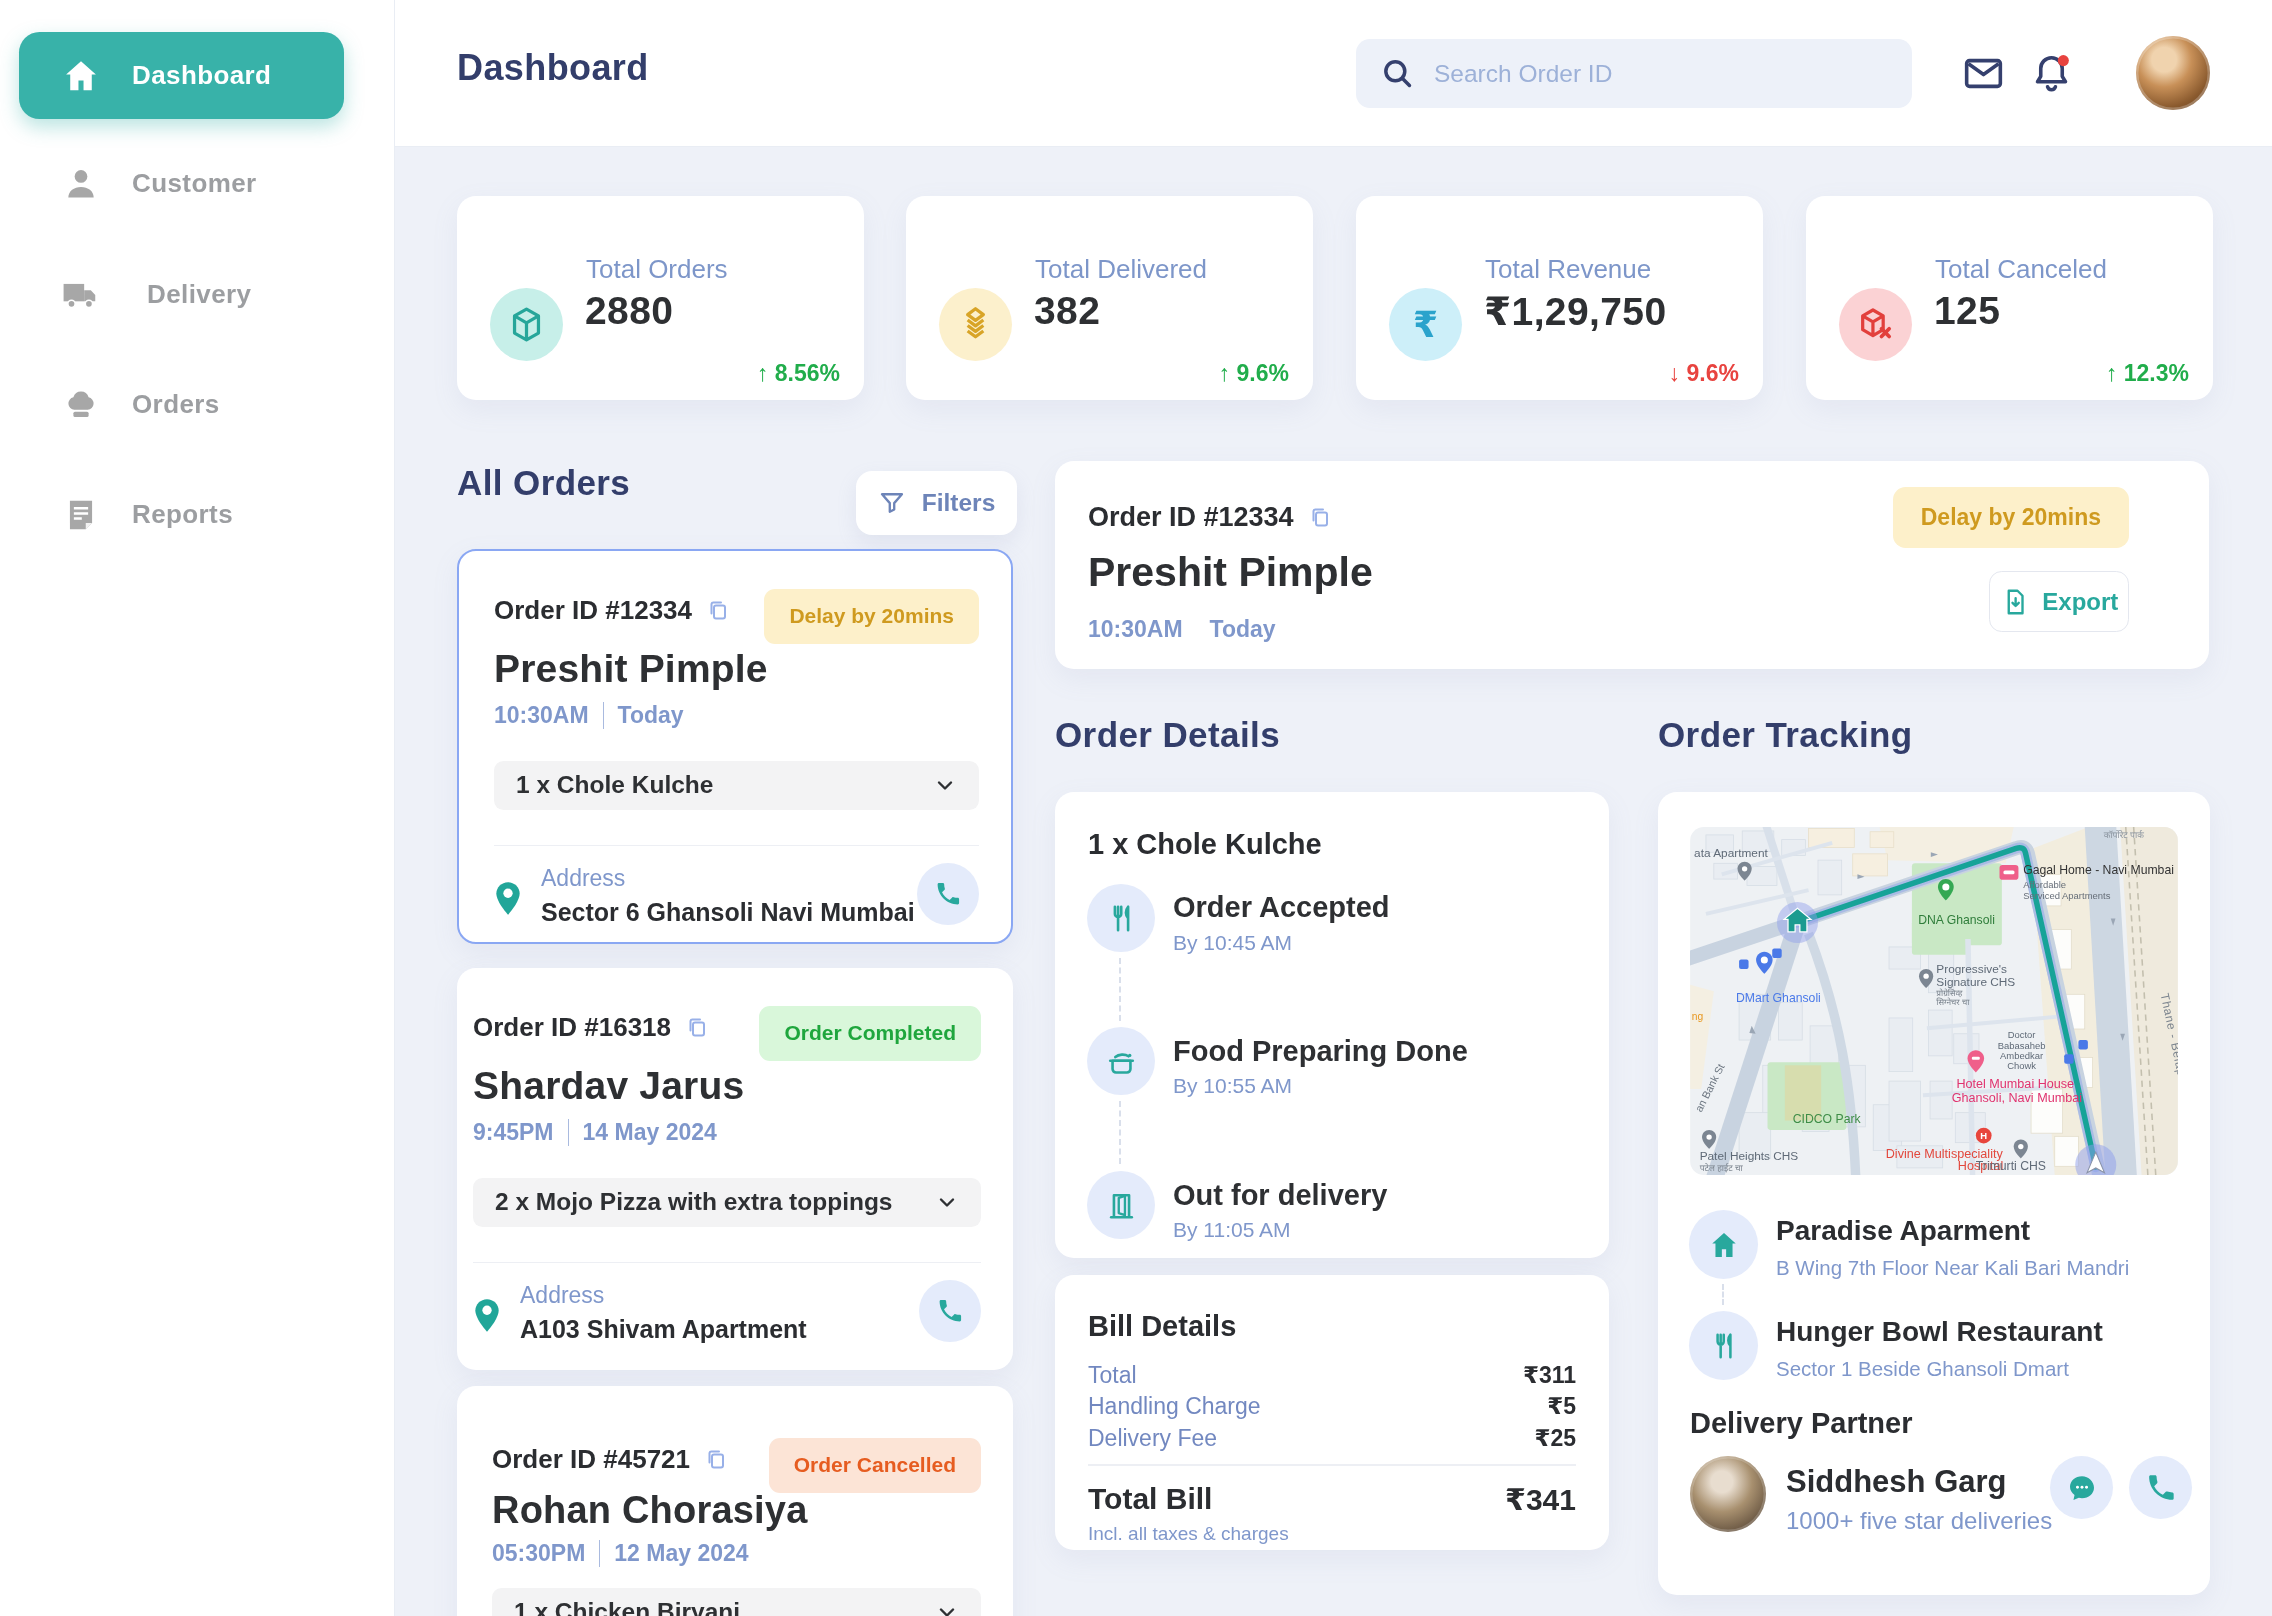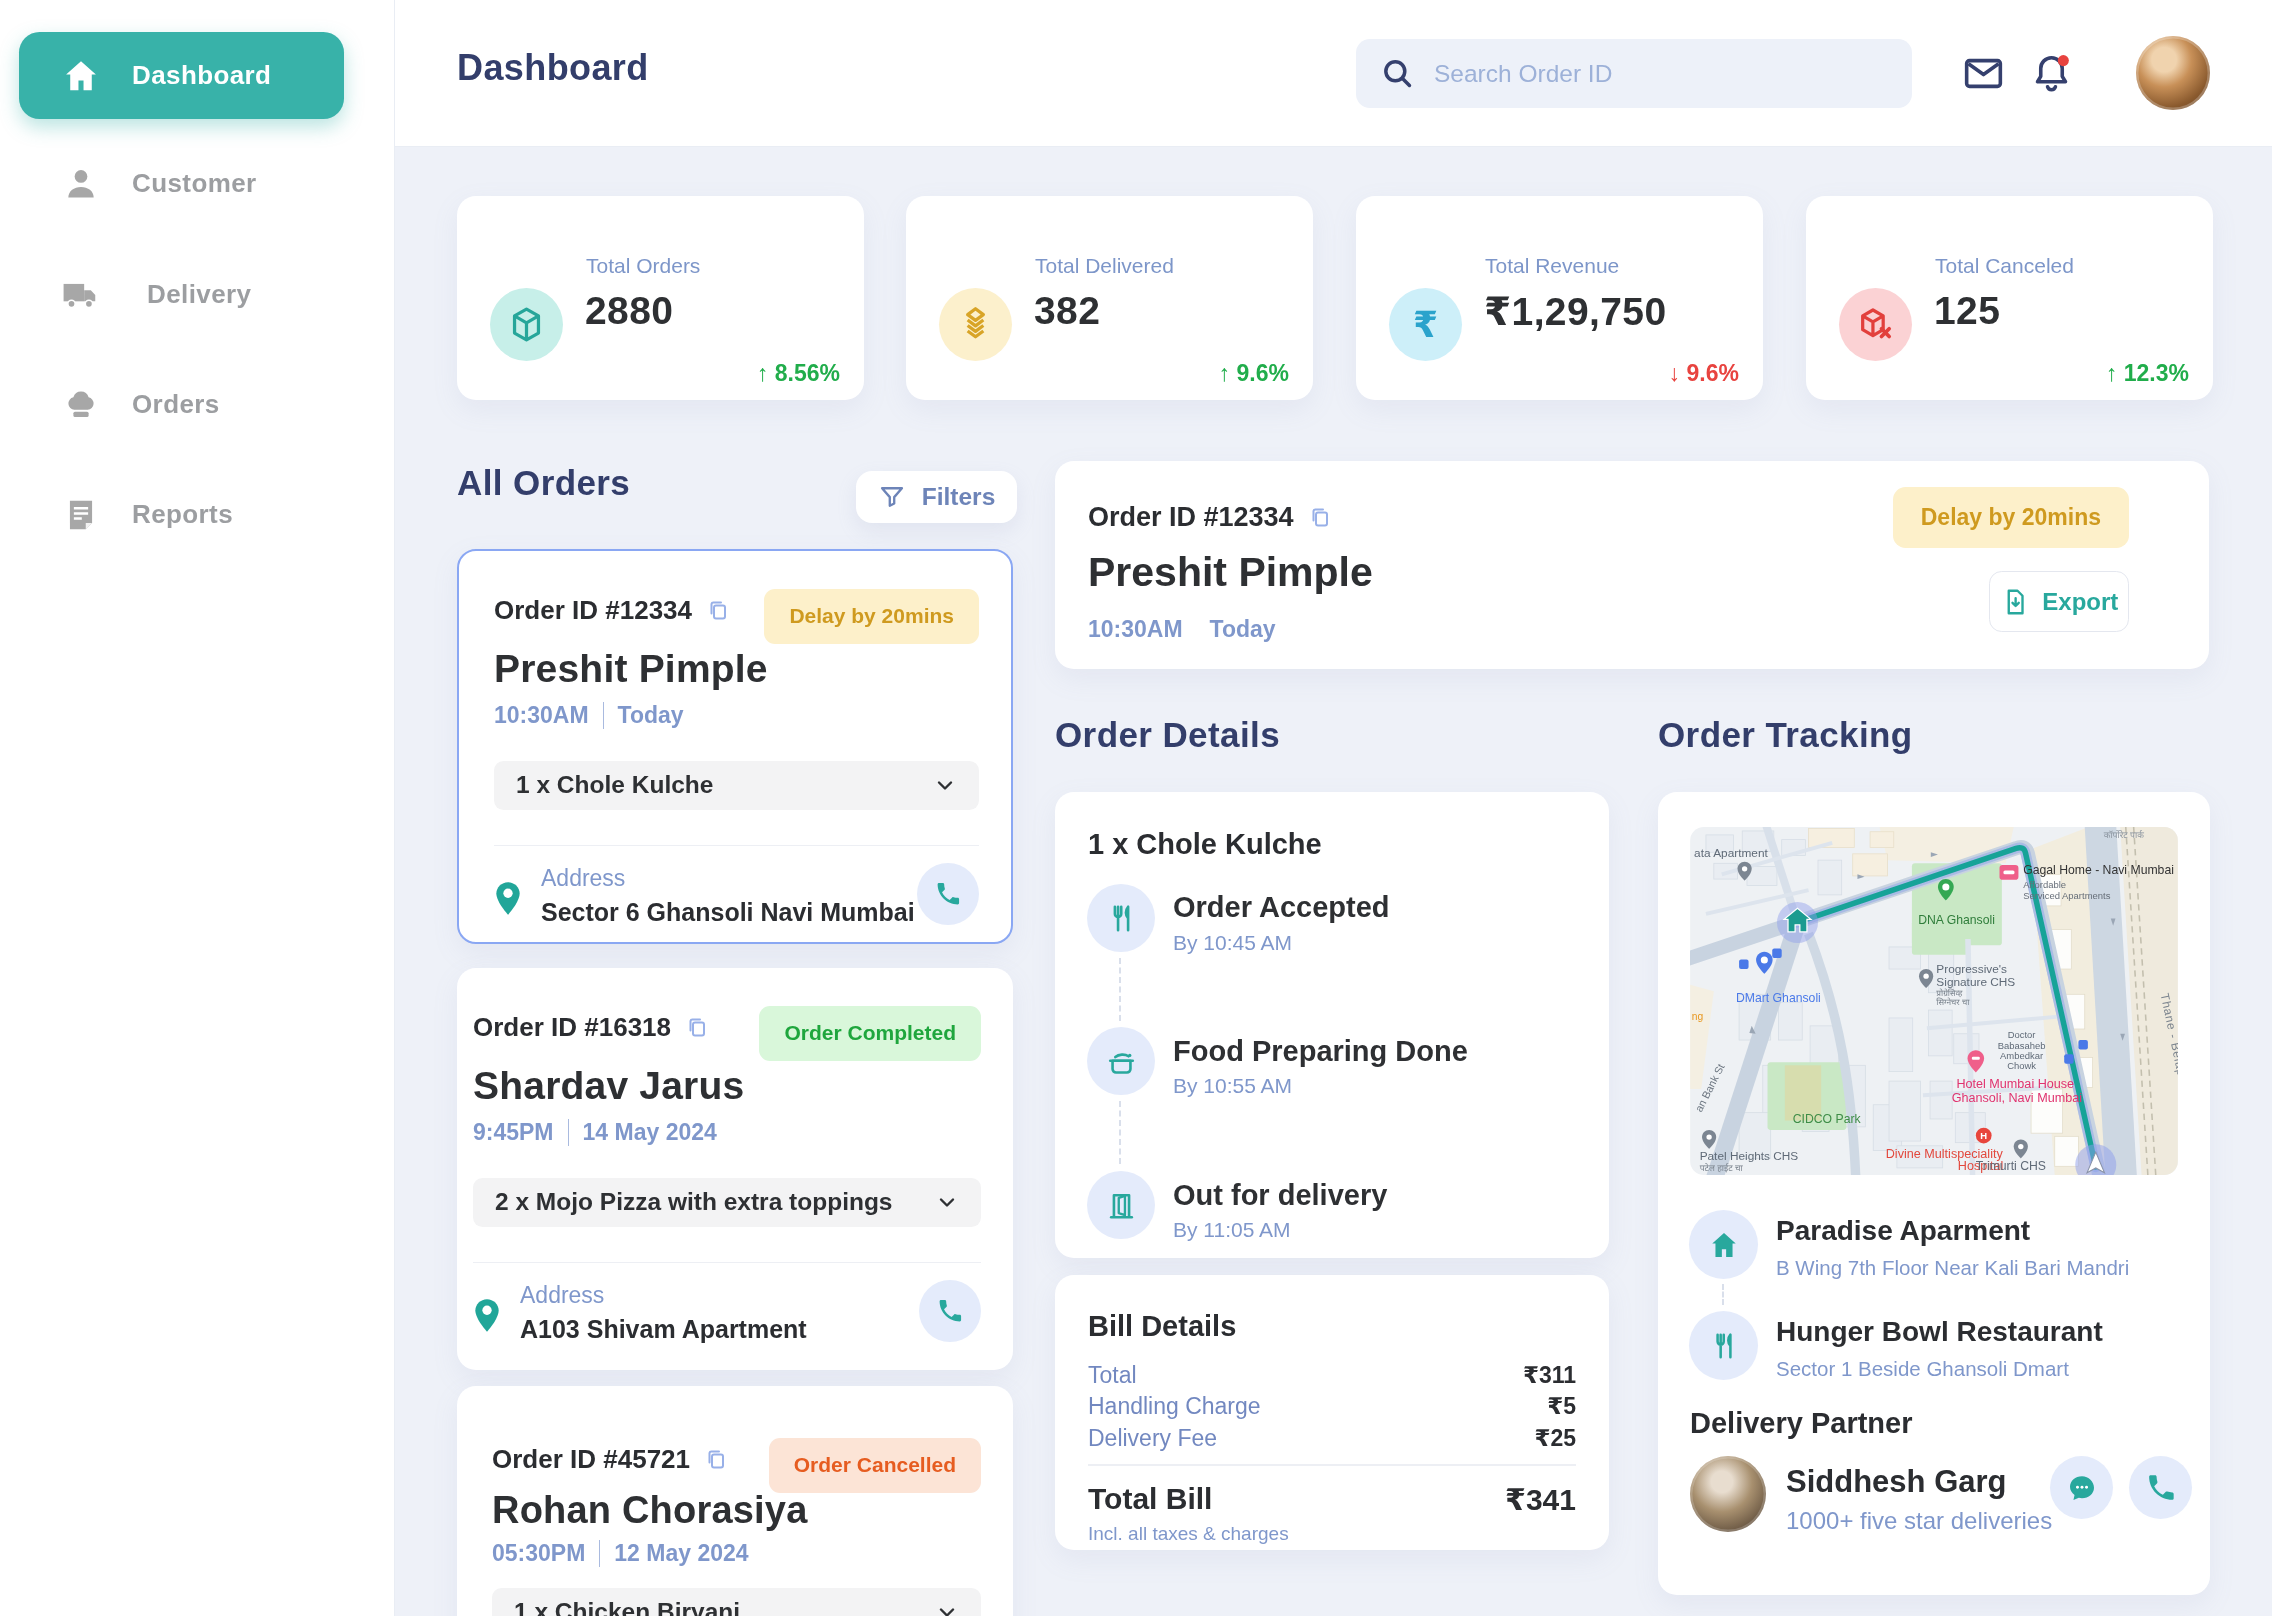--- a/index.html
+++ b/index.html
@@ -26,32 +26,32 @@
      background:radial-gradient(circle at 38% 32%, #f0d3ae 0 18%, #c89058 40%, #8a5a2e 70%, #5f3d20); box-shadow:inset 0 0 0 2.4px rgba(255,255,255,.25); }
 
   
   .main { position:absolute; left:395px; top:147px; width:1878px; height:1469px; overflow:hidden; }
   .card { position:absolute; background:#ffffff; border-radius:19px; box-shadow:0 9.5px 27px rgba(140,152,190,.10); }
 
   
   .stat-card { width:407px; height:204px; top:49px; }
   .stat-icon { position:absolute; left:33px; top:92px; width:73px; height:73px; border-radius:50%; display:flex; align-items:center; justify-content:center; }
   .stat-icon svg { width:41px; height:41px; }
-  .stat-label { position:absolute; left:129px; top:58px; font-size:21px; color:#7d96c9; font-weight:500; }
+  .stat-label { position:absolute; left:129px; top:58px; font-size:26px; color:#7d96c9; font-weight:500; }
   .stat-value { position:absolute; left:128px; top:93px; font-size:39px; font-weight:800; color:#2e3033; letter-spacing:0.4px; }
   .stat-delta { position:absolute; right:24px; top:164px; font-size:23px; font-weight:600; }
   .stat-delta.up { color:#21ad4b; } .stat-delta.down { color:#e8433f; }
   .s0 .stat-icon { background:#c7efe9; } .s1 .stat-icon { background:#fcf0cc; }
   .s2 .stat-icon { background:#cdeff9; } .s3 .stat-icon { background:#fbd2d4; }
   .rupee-glyph { font-size:36px; font-weight:700; color:#2ba3cc; }
 
   
   .section-heading { position:absolute; font-size:35px; font-weight:700; color:#333e6b; letter-spacing:0.4px; }
 
-  .filters-btn { position:absolute; left:461px; top:324px; width:161px; height:52px; background:#ffffff; border-radius:16px; box-shadow:0 8px 20.5px rgba(140,152,190,.14); display:flex; align-items:center; justify-content:center; gap:16px; cursor:pointer; }
+  .filters-btn { position:absolute; left:461px; top:324px; width:161px; height:64px; background:#ffffff; border-radius:16px; box-shadow:0 8px 20.5px rgba(140,152,190,.14); display:flex; align-items:center; justify-content:center; gap:16px; cursor:pointer; }
   .filters-btn span { font-size:24.5px; font-weight:600; color:#6d84b8; }
 
   
   .order-card { left:62px; width:556px; padding:0 32px 0 35px; }
   .oc-head { display:flex; align-items:center; margin-top:44px; position:relative; }
   .oc-id { font-size:26px; font-weight:700; color:#2b2d31; display:flex; align-items:center; gap:14px; }
   .copy-icon { width:24px; height:25px; cursor:pointer; }
   .badge { position:absolute; right:0; top:-6.3px; height:55px; display:flex; align-items:center; padding:0 25px; border-radius:11px; font-size:21px; font-weight:700; }
   .badge.delay  { background:#fdf0ca; color:#cf9a1f; }
   .badge.done   { background:#d9f7da; color:#1fa63d; }

